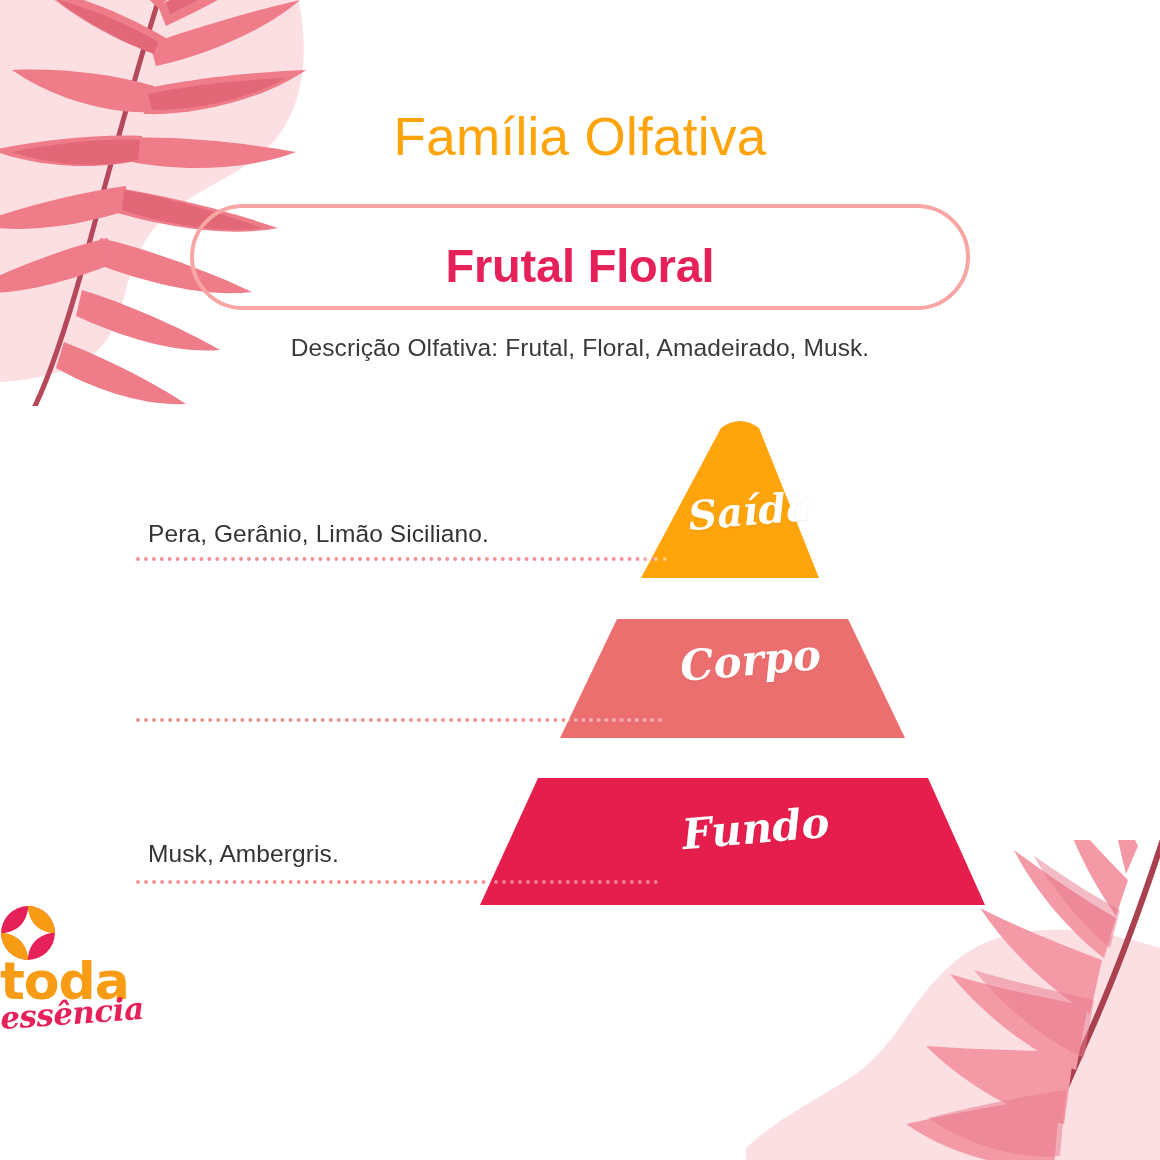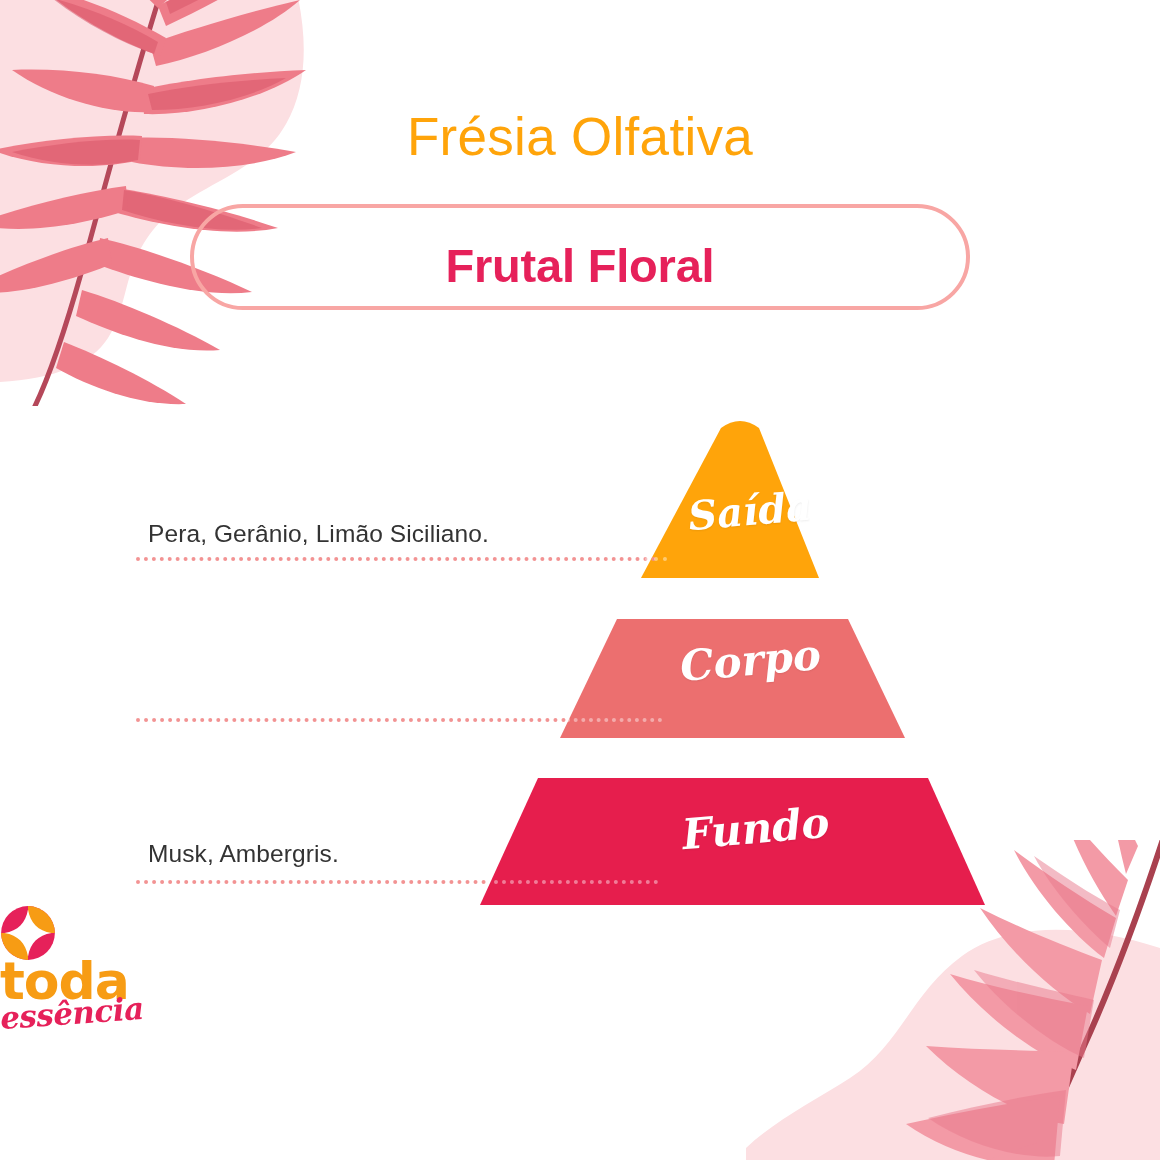--- a/index.html
+++ b/index.html
@@ -204,23 +204,24 @@
         </g>
         <g fill="#E9798C" opacity="0.5">
           <path d="M 374 70 C 344 54 314 34 288 16 C 306 50 338 86 364 108 Z"></path>
           <path d="M 348 160 C 312 152 268 142 228 130 C 258 168 302 202 338 218 Z"></path>
           <path d="M 320 250 C 278 256 228 266 182 278 C 222 306 276 320 314 316 Z"></path>
         </g>
       </g>
     </svg>
   </div>
 
-  <div id="family-title">Frésia Olfativa</div>
+  <div id="family-title">Família Olfativa</div>
   <div id="family-pill"></div>
   <div id="family-name">Frutal Floral</div>
+  <div id="olfactive-description">Descrição Olfativa: Frutal, Floral, Amadeirado, Musk.</div>
 
   <div id="pyramid">
 
     <svg width="1160" height="1160" viewBox="0 0 1160 1160" style="position:absolute;left:0;top:0;">
 
       <path d="M 721 428 Q 740 414 759 428 L 819 578 L 641 578 Z" fill="#FFA40A"></path>
 
       <path d="M 617 619 L 848 619 L 905 738 L 560 738 Z" fill="#EC6F6F"></path>
 
       <path d="M 538 778 L 928 778 L 985 905 L 480 905 Z" fill="#E61E4D"></path>

